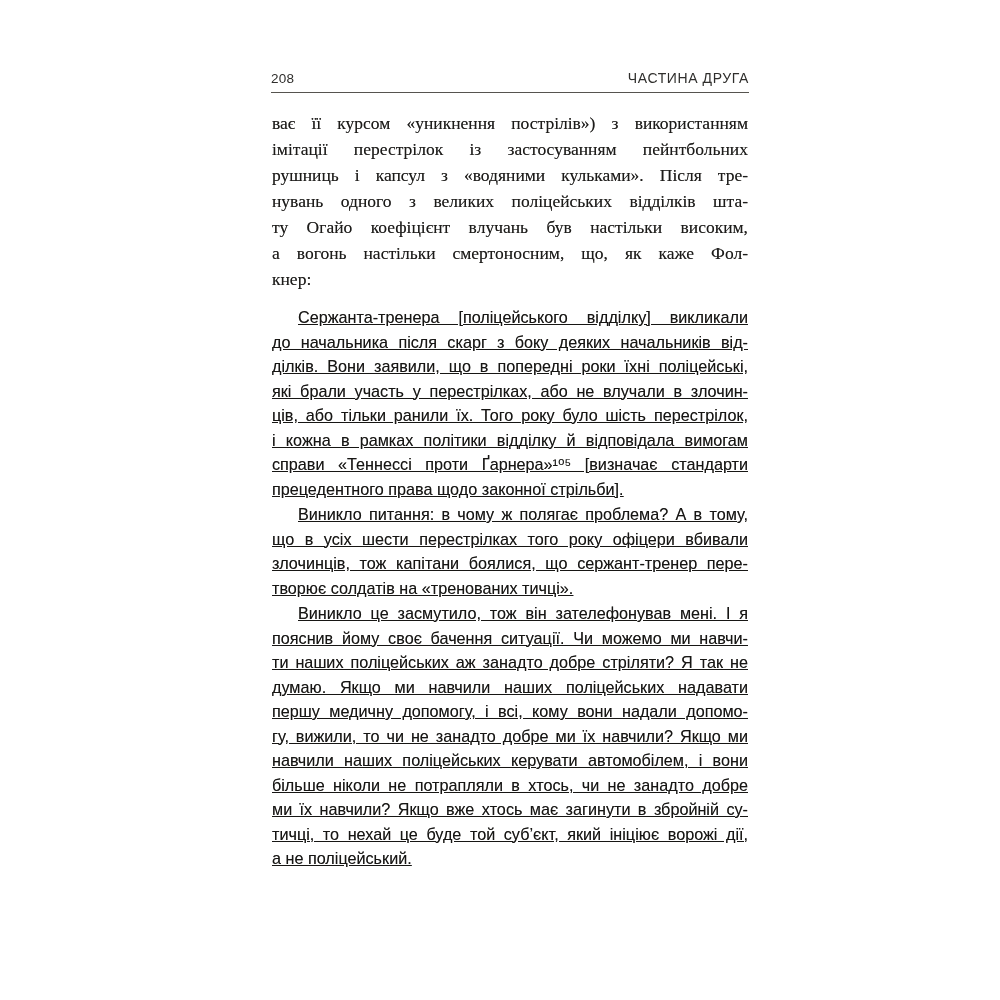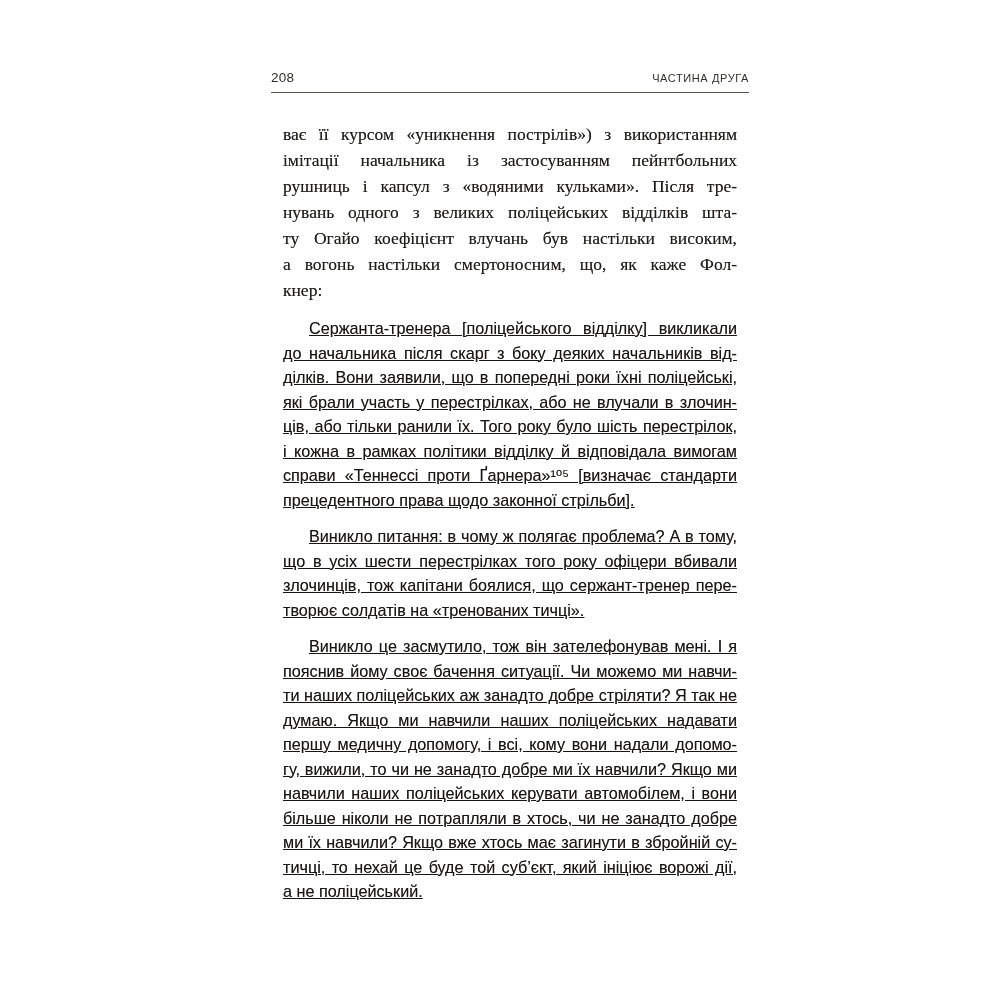--- a/index.html
+++ b/index.html
@@ -27,38 +27,38 @@
     font-family: "Liberation Sans", "DejaVu Sans", sans-serif;
     font-size: 13.5px;
     color: #2f2e2c;
     gap: 24px;
   }
   .running-head .folio {
     letter-spacing: 0.3px;
   }
   .running-head .section {
     letter-spacing: 0.6px;
-    font-size: 11px;
+    font-size: 14px;
   }
   .head-rule {
     position: absolute;
     left: 271px;
     top: 92px;
     width: 478px;
     height: 1px;
     background: #56544f;
   }
   .text-block {
     position: absolute;
     left: 271px;
     top: 109px;
     width: 478px;
   }
   .para {
-    margin: 12px;
+    margin: 1px;
     padding: 0;
   }
   .para.serif {
     font-family: "Liberation Serif", "DejaVu Serif", serif;
     font-size: 17.5px;
     line-height: 26px;
     color: #1d1c1a;
     text-shadow: 0 0 0.5px rgba(29,28,26,0.55);
   }
   .para.sans {
@@ -90,21 +90,21 @@
 
 <div class="page">
   <div class="running-head">
     <span class="folio">208</span>
     <span class="section">ЧАСТИНА ДРУГА</span>
   </div>
   <div class="head-rule"></div>
   <div class="text-block">
       <div class="para serif">
         <div class="line">ває її курсом «уникнення пострілів») з використанням</div>
-        <div class="line">імітації начальника із застосуванням пейнтбольних</div>
+        <div class="line">імітації перестрілок із застосуванням пейнтбольних</div>
         <div class="line">рушниць і капсул з «водяними кульками». Після тре-</div>
         <div class="line">нувань одного з великих поліцейських відділків шта-</div>
         <div class="line">ту Огайо коефіцієнт влучань був настільки високим,</div>
         <div class="line">а вогонь настільки смертоносним, що, як каже Фол-</div>
         <div class="line end">кнер:</div>
       </div>
       <div class="para sans quote-start">
         <div class="line first-indent">Сержанта-тренера [поліцейського відділку] викликали</div>
         <div class="line">до начальника після скарг з боку деяких начальників від-</div>
         <div class="line">ділків. Вони заявили, що в попередні роки їхні поліцейські,</div>

